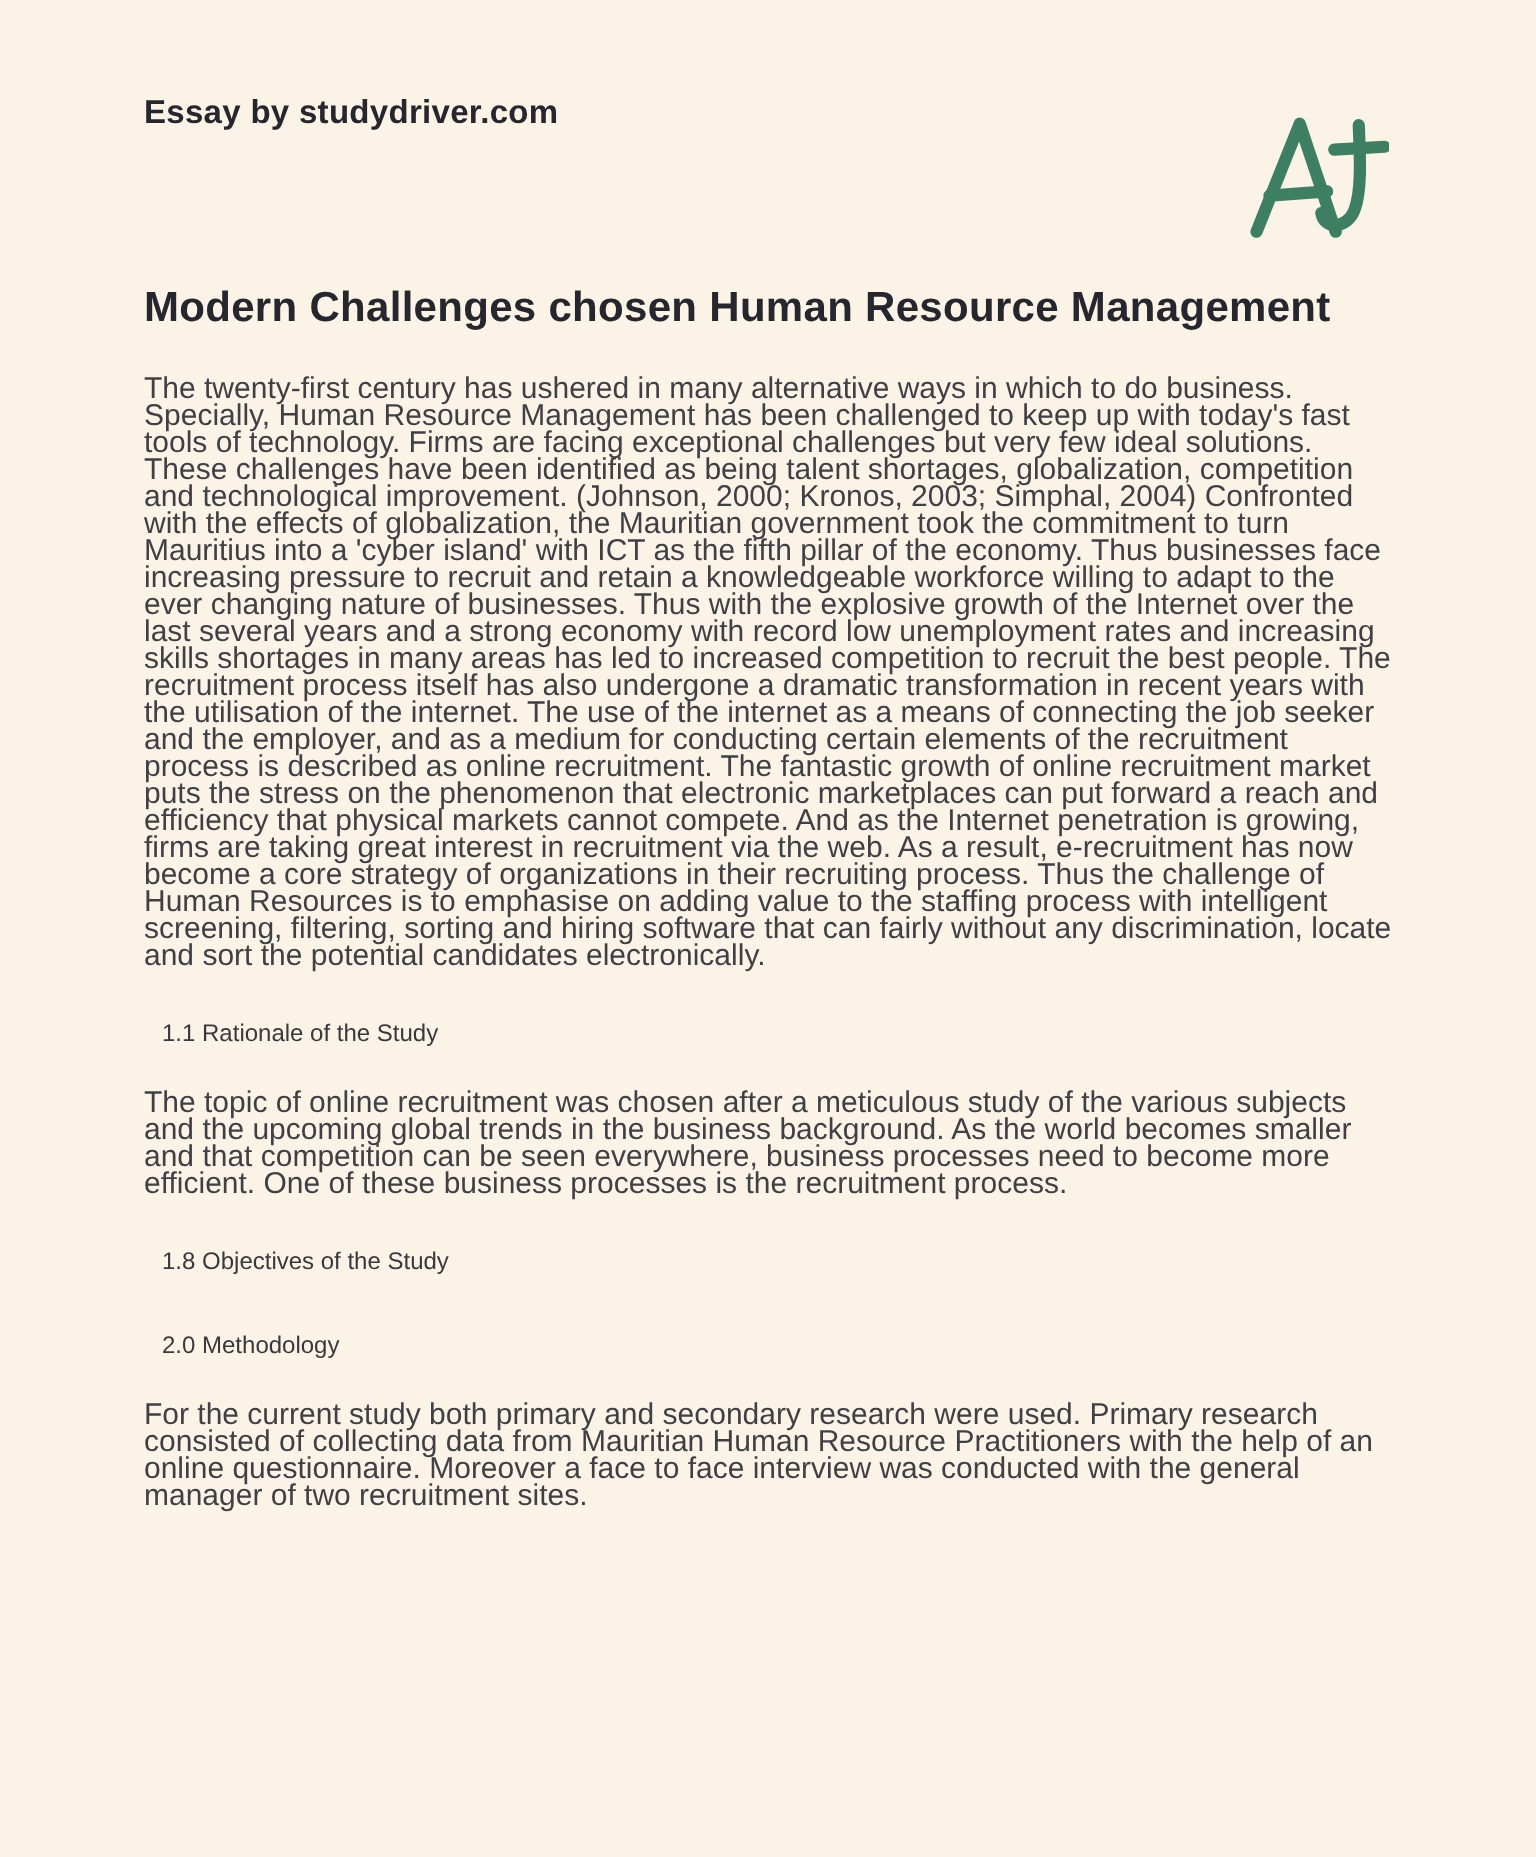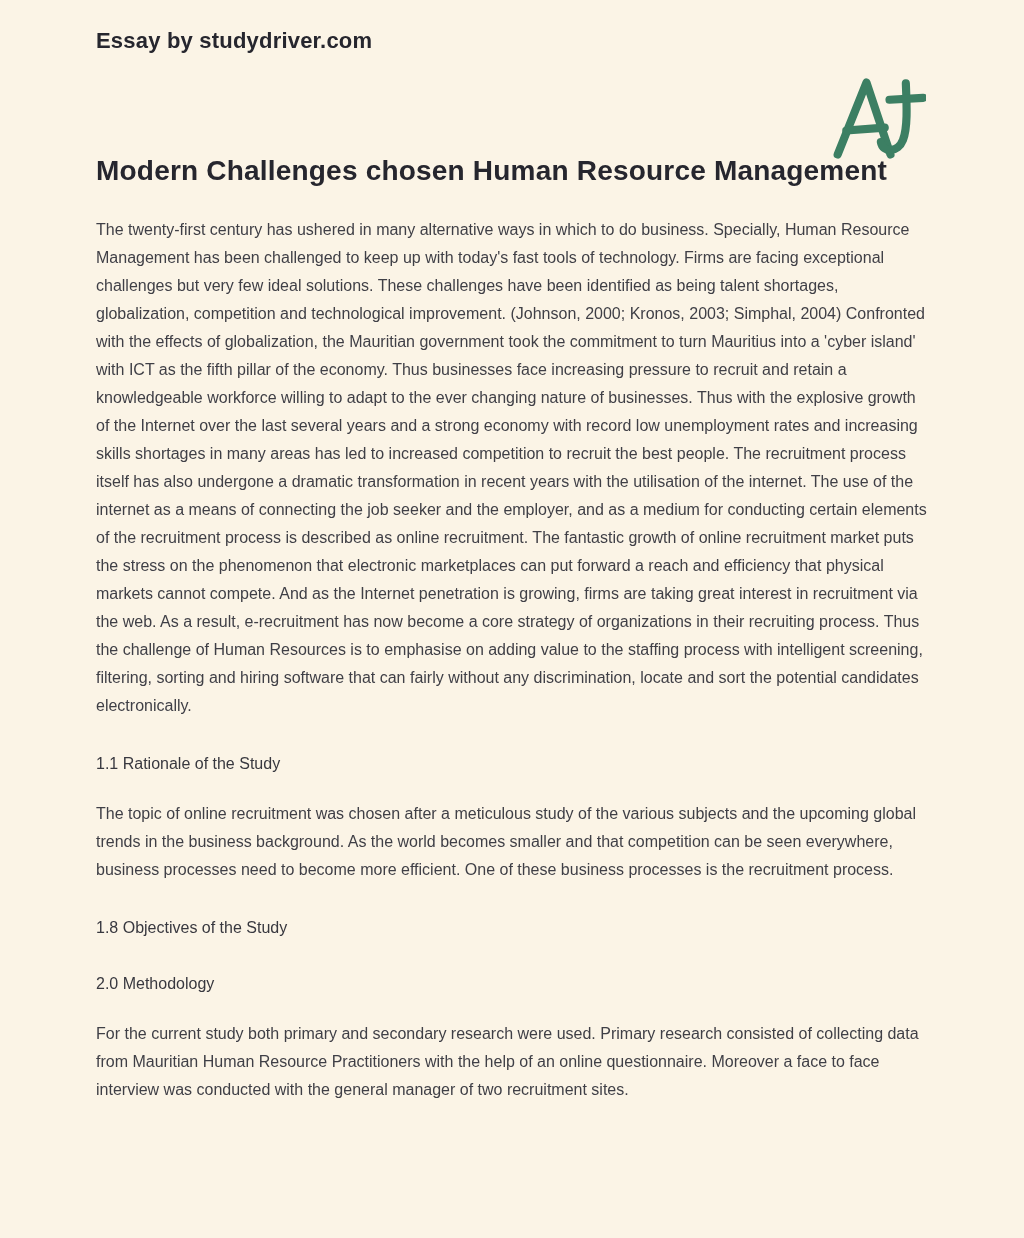--- a/index.html
+++ b/index.html
@@ -9,21 +9,21 @@
     height: 1238px;
     background: var(--page-bg, #fbf4e6);
     font-family: "Liberation Sans", "DejaVu Sans", sans-serif;
     overflow: hidden;
     position: relative;
   }
   .page {
     position: relative;
     width: 100%;
     height: 100%;
-    padding: 28px 96px 0 96px;
+    padding: 62px 96px 0 96px;
   }
   .byline {
     font-size: 22px;
     font-weight: 700;
     color: var(--title-color, #26262e);
     letter-spacing: 0.2px;
   }
   .source {
     margin-top: 17px;
     max-width: 590px;
@@ -48,26 +48,26 @@
     margin: 100px 0 0 0;
     font-size: 28px;
     line-height: 34px;
     font-weight: 700;
     color: var(--title-color, #26262e);
     letter-spacing: 0.2px;
   }
   .article { margin-top: 28px; }
   .article p {
     margin: 0 0 24px 0;
-    font-size: 16px;
-    line-height: 28px;
+    font-size: 20px;
+    line-height: 18px;
     color: var(--body-color, #3f3f46);
   }
   .article h2 {
-    margin: 32px 0 24px 0;
+    margin: 32px 0 24px 12px;
     font-size: 16px;
     line-height: 24px;
     font-weight: 400;
     color: var(--heading-color, #38383f);
   }
 </style>
 </head>
 <body>
 
 <div class="page">

